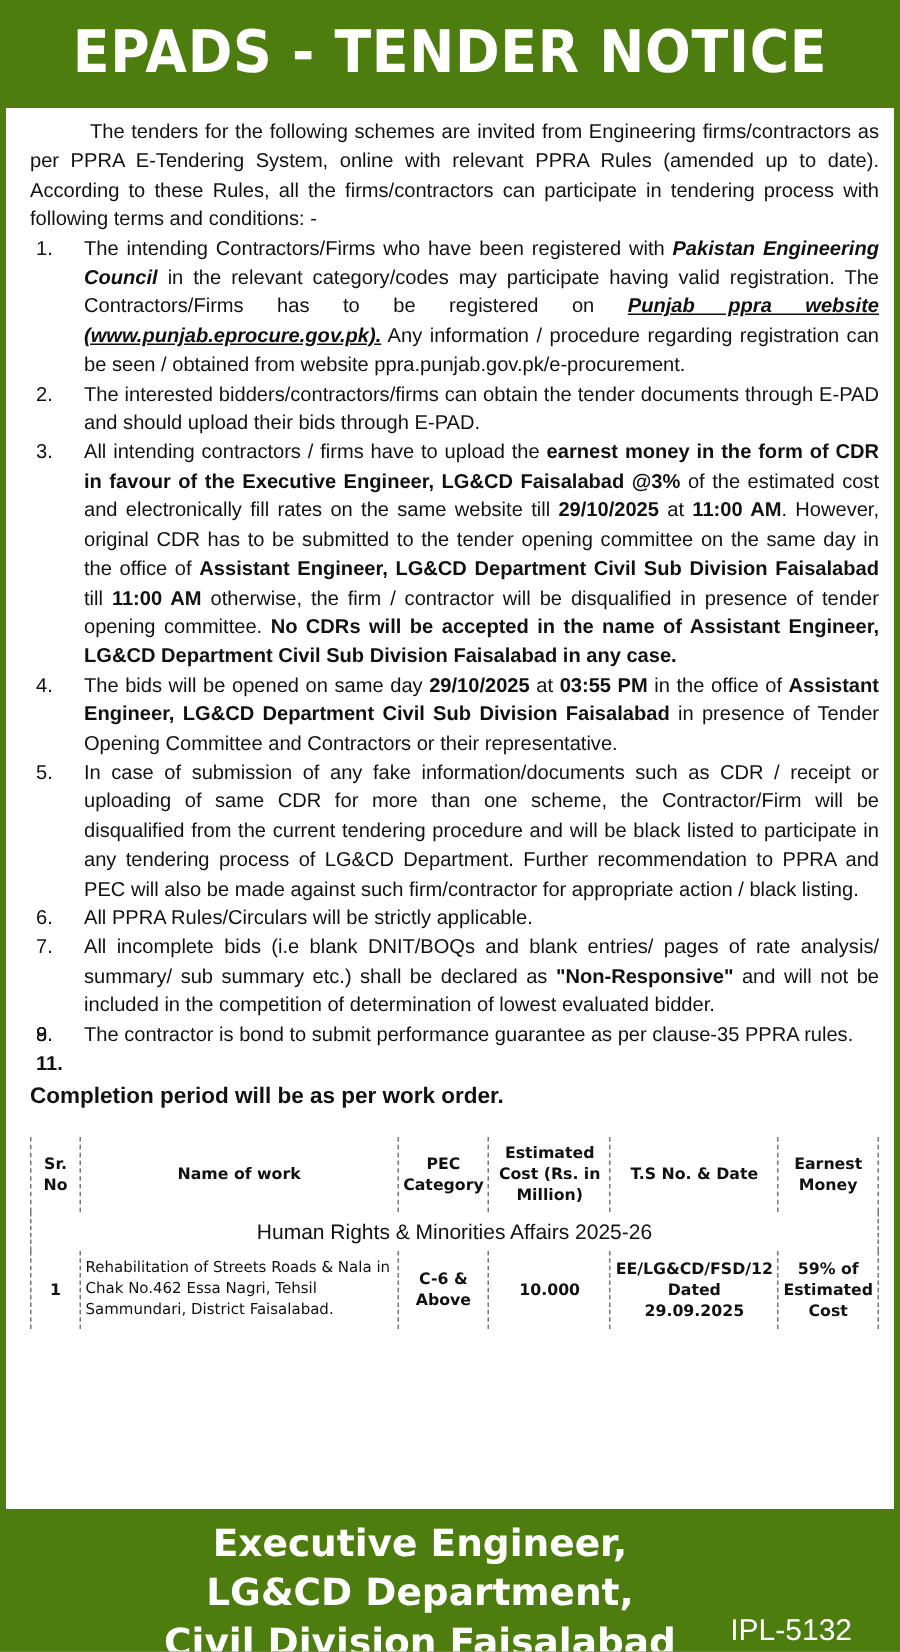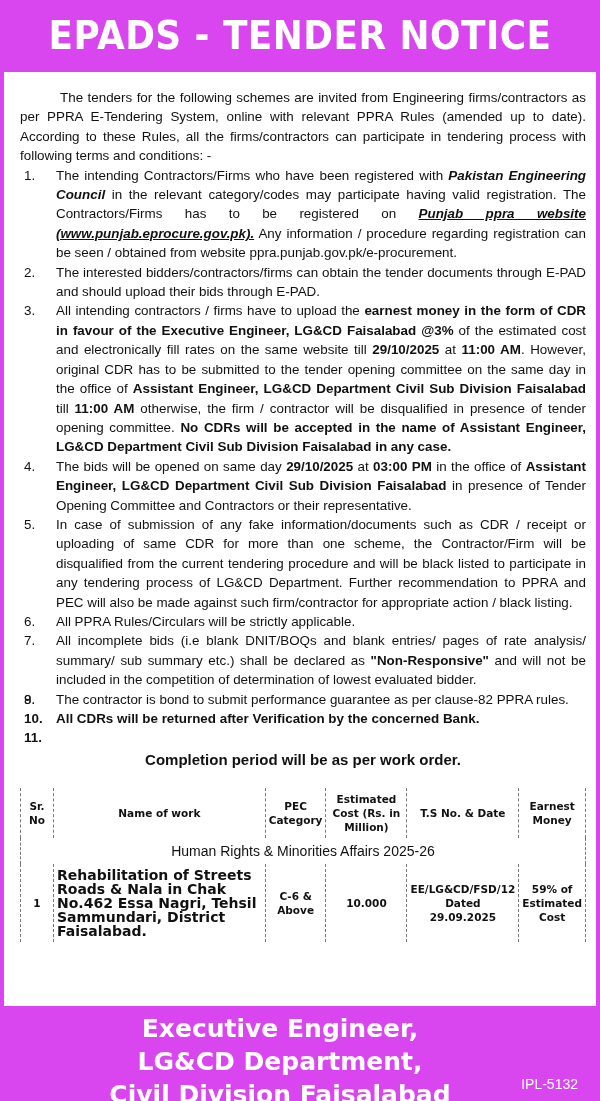--- a/index.html
+++ b/index.html
@@ -1,86 +1,85 @@
 <!DOCTYPE html>
 <html><head>
 <meta charset="utf-8">
 <style>
   html, body { margin: 0; padding: 0; }
   body {
     width: 600px; height: 1101px; background: #000; overflow: hidden;
     font-family: "Liberation Sans", sans-serif; color: #111;
   }
-  .page { position: relative; width: 600px; height: 1101px; background: #d946ef; }
+  .page { position: relative; width: 600px; height: 1101px; background: #4d7c0f; }
   .title {
     position: absolute; left: 0; top: 0; width: 600px; height: 72px;
     color: #fff; font-family: "DejaVu Sans", sans-serif; font-weight: bold;
     font-size: 39px; text-align: center; line-height: 72px; letter-spacing: 0.5px;
     transform: scaleX(0.92);
   }
   .body-box {
     position: absolute; left: 4px; top: 72px; width: 592px; height: 934px;
-    background: #fff; box-sizing: border-box; padding: 16px 10px 0 16px;
+    background: #fff; box-sizing: border-box; padding: 6px 10px 0 16px;
     font-size: 13.4px; line-height: 19.4px;
   }
   .intro { text-align: justify; margin: 0; text-indent: 40px; }
   ol.terms { list-style: none; margin: 0; padding: 0; }
   ol.terms li { position: relative; padding-left: 36px; text-align: justify; margin: 0; }
   ol.terms li .num { position: absolute; left: 4px; top: 0; width: 26px; }
   .b { font-weight: bold; }
   .bi { font-weight: bold; font-style: italic; }
   .bu { font-weight: bold; font-style: italic; text-decoration: underline; }
   .completion {
-    text-align: center; font-weight: bold; font-size: 15px; margin-top: 22px; margin-bottom: 18px;
+    text-align: left; font-weight: bold; font-size: 15px; margin-top: 22px; margin-bottom: 18px;
   }
   table.works {
     width: 100%; border-collapse: collapse; font-size: 11px; line-height: 14px;
     font-family: "DejaVu Sans", sans-serif;
   }
   table.works th, table.works td {
     border-left: 1px dashed #777; border-right: 1px dashed #777; text-align: center; vertical-align: middle;
     padding: 4px 3px;
   }
   table.works th { font-weight: bold; height: 40px; font-size: 10.5px; }
-  table.works td.name { text-align: left; font-weight: bold; font-size: 14px; }
+  table.works td.name { text-align: left; font-weight: normal; font-size: 10px; }
   table.works td { font-weight: bold; font-size: 10.5px; height: 44px; }
   table.works tr.section td {
     text-align: center; font-family: "Liberation Sans", sans-serif; font-size: 14px; font-weight: normal;
     height: auto; padding: 6px 4px; border-left: 1px dashed #777; border-right: 1px dashed #777;
   }
   .footer {
     position: absolute; left: 0; top: 1006px; width: 600px; height: 95px; color: #fff;
   }
   .footer .sig {
     position: absolute; left: 0; width: 560px; text-align: center; top: 6px;
     font-family: "DejaVu Sans", sans-serif; font-weight: bold; font-size: 25px; line-height: 33px;
   }
   .footer .code {
-    position: absolute; right: 22px; top: 70px; font-size: 14px; font-family: "Liberation Sans", sans-serif;
+    position: absolute; right: 32px; top: 70px; font-size: 20px; font-family: "Liberation Sans", sans-serif;
   }
 </style>
 </head>
 <body>
 
 <div class="page">
   <div class="title">EPADS - TENDER NOTICE</div>
 
   <div class="body-box">
     <p class="intro">The tenders for the following schemes are invited from Engineering firms/contractors as per PPRA E-Tendering System, online with relevant PPRA Rules (amended up to date). According to these Rules, all the firms/contractors can participate in tendering process with following terms and conditions: -</p>
     <ol class="terms" id="terms-list">
         <li><span class="num">1.</span><span>The intending Contractors/Firms who have been registered with </span><span class="bi">Pakistan Engineering Council</span><span> in the relevant category/codes may participate having valid registration. The Contractors/Firms has to be registered on </span><span class="bu">Punjab ppra website (www.punjab.eprocure.gov.pk).</span><span> Any information / procedure regarding registration can be seen / obtained from website ppra.punjab.gov.pk/e-procurement.</span></li>
         <li><span class="num">2.</span><span>The interested bidders/contractors/firms can obtain the tender documents through E-PAD and should upload their bids through E-PAD.</span></li>
         <li><span class="num">3.</span><span>All intending contractors / firms have to upload the </span><span class="b">earnest money in the form of CDR in favour of the Executive Engineer, LG&amp;CD Faisalabad @3%</span><span> of the estimated cost and electronically fill rates on the same website till </span><span class="b">29/10/2025</span><span> at </span><span class="b">11:00 AM</span><span>. However, original CDR has to be submitted to the tender opening committee on the same day in the office of </span><span class="b">Assistant Engineer, LG&amp;CD Department Civil Sub Division Faisalabad</span><span> till </span><span class="b">11:00 AM</span><span> otherwise, the firm / contractor will be disqualified in presence of tender opening committee. </span><span class="b">No CDRs will be accepted in the name of Assistant Engineer, LG&amp;CD Department Civil Sub Division Faisalabad in any case.</span></li>
-        <li><span class="num">4.</span><span>The bids will be opened on same day </span><span class="b">29/10/2025</span><span> at </span><span class="b">03:00 PM</span><span> in the office of </span><span class="b">Assistant Engineer, LG&amp;CD Department Civil Sub Division Faisalabad</span><span> in presence of Tender Opening Committee and Contractors or their representative.</span></li>
+        <li><span class="num">4.</span><span>The bids will be opened on same day </span><span class="b">29/10/2025</span><span> at </span><span class="b">03:55 PM</span><span> in the office of </span><span class="b">Assistant Engineer, LG&amp;CD Department Civil Sub Division Faisalabad</span><span> in presence of Tender Opening Committee and Contractors or their representative.</span></li>
         <li><span class="num">5.</span><span>In case of submission of any fake information/documents such as CDR / receipt or uploading of same CDR for more than one scheme, the Contractor/Firm will be disqualified from the current tendering procedure and will be black listed to participate in any tendering process of LG&amp;CD Department. Further recommendation to PPRA and PEC will also be made against such firm/contractor for appropriate action / black listing.</span></li>
         <li><span class="num">6.</span><span>All PPRA Rules/Circulars will be strictly applicable.</span></li>
         <li><span class="num">7.</span><span>All incomplete bids (i.e blank DNIT/BOQs and blank entries/ pages of rate analysis/ summary/ sub summary etc.) shall be declared as </span><span class="b">"Non-Responsive"</span><span> and will not be included in the competition of determination of lowest evaluated bidder.</span></li>
         <li><span class="num">8.</span></li>
-        <li><span class="num">9.</span><span>The contractor is bond to submit performance guarantee as per clause-82 PPRA rules.</span></li>
-        <li><span class="num b">10.</span><span class="b">All CDRs will be returned after Verification by the concerned Bank.</span></li>
+        <li><span class="num">9.</span><span>The contractor is bond to submit performance guarantee as per clause-35 PPRA rules.</span></li>
         <li><span class="num b">11.</span></li>
       </ol>
 
     <div class="completion">Completion period will be as per work order.</div>
 
     <table class="works">
       <thead>
         <tr>
           <th style="width:26px">Sr. No</th>
           <th>Name of work</th>

